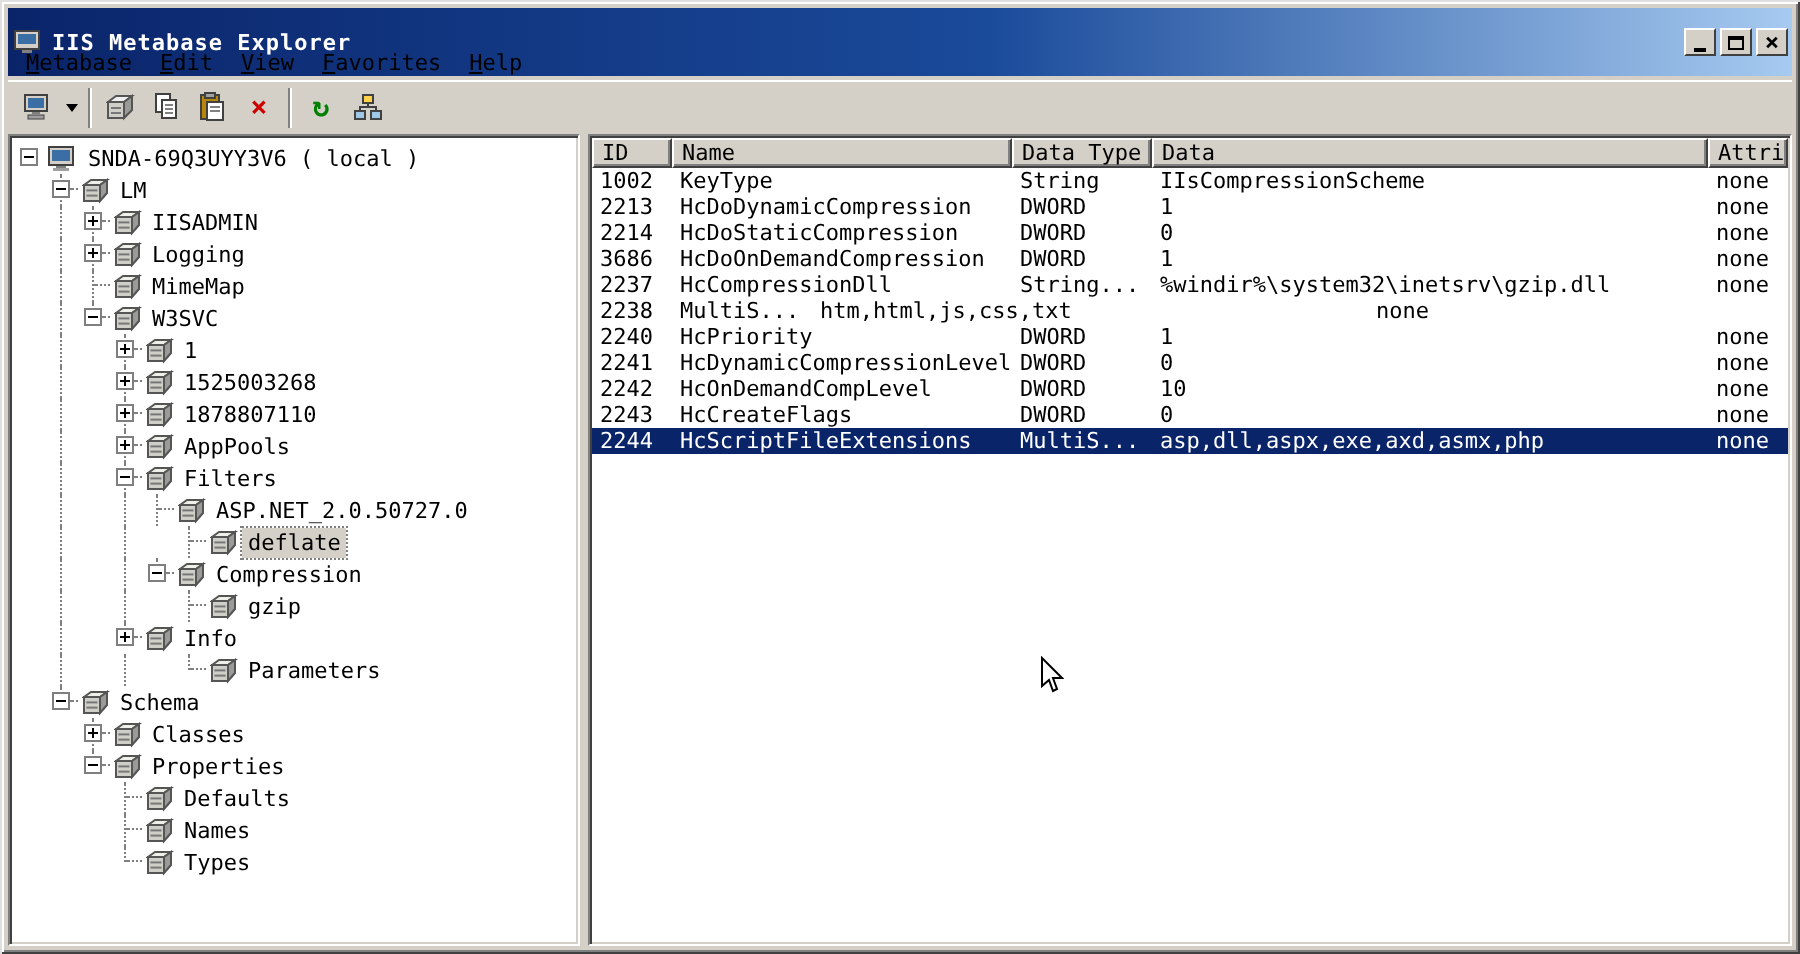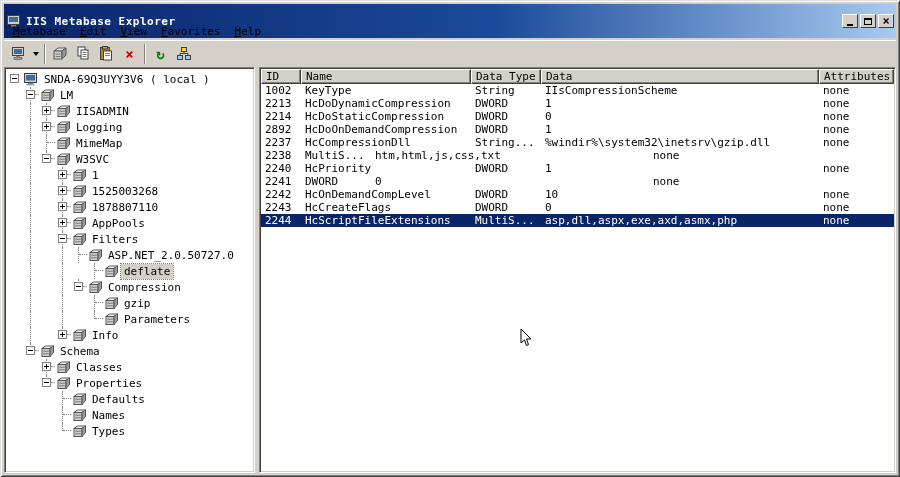--- a/index.html
+++ b/index.html
@@ -42,21 +42,21 @@
   .tsep{width:2px;height:20px;margin:0 3px;border-left:1px solid #808080;border-right:1px solid #fff;}
   .glyph-red{color:#cc0000;font-weight:bold;font-size:14px;line-height:14px;}
   .glyph-green{color:#008000;font-weight:bold;font-size:14px;line-height:14px;}
   
   .main{position:absolute;left:4px;top:67px;right:4px;bottom:4px;display:flex;}
   .panel{
     background:#fff;overflow:hidden;position:relative;
     border-top:1px solid #808080;border-left:1px solid #808080;border-right:1px solid #fff;border-bottom:1px solid #fff;
     box-shadow:inset 1px 1px 0 #404040, inset -1px -1px 0 #d4d0c8;
   }
-  .tree-panel{width:251px;padding:3px 0 12px 2px;}
+  .tree-panel{width:286px;padding:3px 0 12px 2px;}
   .splitter{width:4px;background:#d4d0c8;cursor:col-resize;}
   .list-panel{flex:1;display:flex;flex-direction:column;padding:1px;}
   
   .trow{display:flex;height:16px;align-items:center;white-space:nowrap;}
   .tcell{position:relative;width:16px;height:16px;flex:none;}
   .vfull{position:absolute;left:7px;top:0;bottom:0;border-left:1px dotted #7f7f7f;}
   .vhalf{position:absolute;left:7px;top:0;height:8px;border-left:1px dotted #7f7f7f;}
   .hline{position:absolute;top:7px;left:12px;width:4px;border-top:1px dotted #7f7f7f;}
   .hline.wide{left:8px;width:8px;}
   .exp{position:absolute;left:3px;top:3px;width:9px;height:9px;background:#fff;border:1px solid #7f7f7f;}
@@ -539,62 +539,62 @@
           </div>
           <span class="tlabel">gzip</span>
         </div>
         <div class="trow">
           <div class="tcell"></div>
           <div class="tcell">
             <div class="vfull"></div>
           </div>
           <div class="tcell"></div>
           <div class="tcell">
+            <div class="vhalf"></div>
+            <div class="hline"></div>
+            <div class="exp">
+              <div class="ph"></div>
+              <div class="pv"></div>
+            </div>
+          </div>
+          <div class="ticon">
+            <svg width="15" height="13" viewBox="0 0 15 13">
+              <polygon points="1,3.5 4.5,1 12.5,1 9,3.5" fill="#efefe8" stroke="#555"></polygon>
+              <rect x="1" y="3.5" width="8" height="8" fill="#cfcfc7" stroke="#555"></rect>
+              <polygon points="9,3.5 12.5,1 12.5,7.5 9,11.5" fill="#9a9a96" stroke="#555"></polygon>
+              <line x1="2.2" y1="6.2" x2="7.8" y2="6.2" stroke="#777"></line>
+              <line x1="2.2" y1="8.8" x2="7.8" y2="8.8" stroke="#777"></line>
+            </svg>
+          </div>
+          <span class="tlabel">Info</span>
+        </div>
+        <div class="trow">
+          <div class="tcell"></div>
+          <div class="tcell">
+            <div class="vfull"></div>
+          </div>
+          <div class="tcell"></div>
+          <div class="tcell">
             <div class="vfull"></div>
           </div>
           <div class="tcell"></div>
           <div class="tcell">
             <div class="vhalf"></div>
             <div class="hline wide"></div>
           </div>
           <div class="ticon">
             <svg width="15" height="13" viewBox="0 0 15 13">
               <polygon points="1,3.5 4.5,1 12.5,1 9,3.5" fill="#efefe8" stroke="#555"></polygon>
               <rect x="1" y="3.5" width="8" height="8" fill="#cfcfc7" stroke="#555"></rect>
               <polygon points="9,3.5 12.5,1 12.5,7.5 9,11.5" fill="#9a9a96" stroke="#555"></polygon>
               <line x1="2.2" y1="6.2" x2="7.8" y2="6.2" stroke="#777"></line>
               <line x1="2.2" y1="8.8" x2="7.8" y2="8.8" stroke="#777"></line>
             </svg>
           </div>
           <span class="tlabel">Parameters</span>
-        </div>
-        <div class="trow">
-          <div class="tcell"></div>
-          <div class="tcell">
-            <div class="vfull"></div>
-          </div>
-          <div class="tcell"></div>
-          <div class="tcell">
-            <div class="vhalf"></div>
-            <div class="hline"></div>
-            <div class="exp">
-              <div class="ph"></div>
-              <div class="pv"></div>
-            </div>
-          </div>
-          <div class="ticon">
-            <svg width="15" height="13" viewBox="0 0 15 13">
-              <polygon points="1,3.5 4.5,1 12.5,1 9,3.5" fill="#efefe8" stroke="#555"></polygon>
-              <rect x="1" y="3.5" width="8" height="8" fill="#cfcfc7" stroke="#555"></rect>
-              <polygon points="9,3.5 12.5,1 12.5,7.5 9,11.5" fill="#9a9a96" stroke="#555"></polygon>
-              <line x1="2.2" y1="6.2" x2="7.8" y2="6.2" stroke="#777"></line>
-              <line x1="2.2" y1="8.8" x2="7.8" y2="8.8" stroke="#777"></line>
-            </svg>
-          </div>
-          <span class="tlabel">Info</span>
         </div>
         <div class="trow">
           <div class="tcell"></div>
           <div class="tcell">
             <div class="vhalf"></div>
             <div class="hline"></div>
             <div class="exp">
               <div class="ph"></div>
             </div>
           </div>
@@ -735,21 +735,21 @@
             <span class="lcell c4">none</span>
           </div>
           <div class="lrow">
             <span class="lcell c0">2214</span>
             <span class="lcell c1">HcDoStaticCompression</span>
             <span class="lcell c2">DWORD</span>
             <span class="lcell c3">0</span>
             <span class="lcell c4">none</span>
           </div>
           <div class="lrow">
-            <span class="lcell c0">2892</span>
+            <span class="lcell c0">3686</span>
             <span class="lcell c1">HcDoOnDemandCompression</span>
             <span class="lcell c2">DWORD</span>
             <span class="lcell c3">1</span>
             <span class="lcell c4">none</span>
           </div>
           <div class="lrow">
             <span class="lcell c0">2237</span>
             <span class="lcell c1">HcCompressionDll</span>
             <span class="lcell c2">String...</span>
             <span class="lcell c3">%windir%\system32\inetsrv\gzip.dll</span>
@@ -763,20 +763,21 @@
           </div>
           <div class="lrow">
             <span class="lcell c0">2240</span>
             <span class="lcell c1">HcPriority</span>
             <span class="lcell c2">DWORD</span>
             <span class="lcell c3">1</span>
             <span class="lcell c4">none</span>
           </div>
           <div class="lrow">
             <span class="lcell c0">2241</span>
+            <span class="lcell c1">HcDynamicCompressionLevel</span>
             <span class="lcell c2">DWORD</span>
             <span class="lcell c3">0</span>
             <span class="lcell c4">none</span>
           </div>
           <div class="lrow">
             <span class="lcell c0">2242</span>
             <span class="lcell c1">HcOnDemandCompLevel</span>
             <span class="lcell c2">DWORD</span>
             <span class="lcell c3">10</span>
             <span class="lcell c4">none</span>

